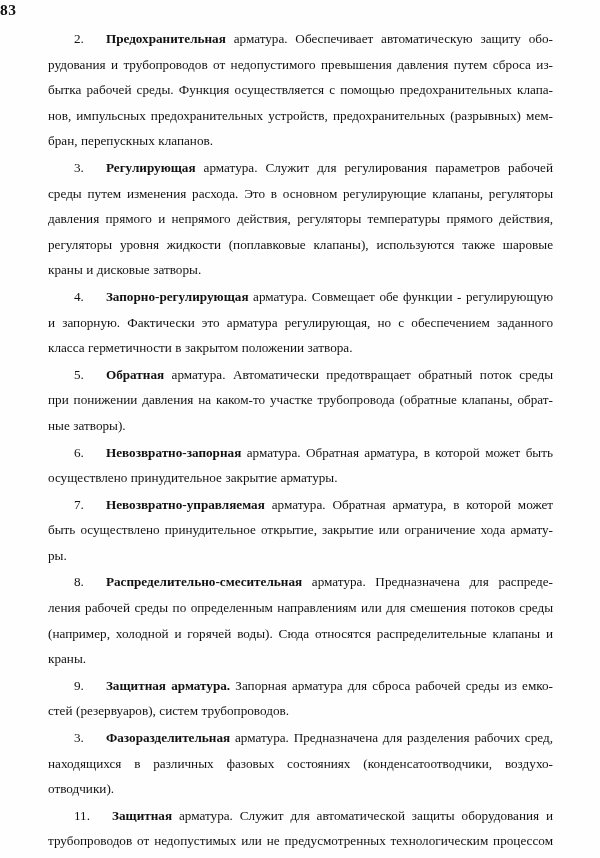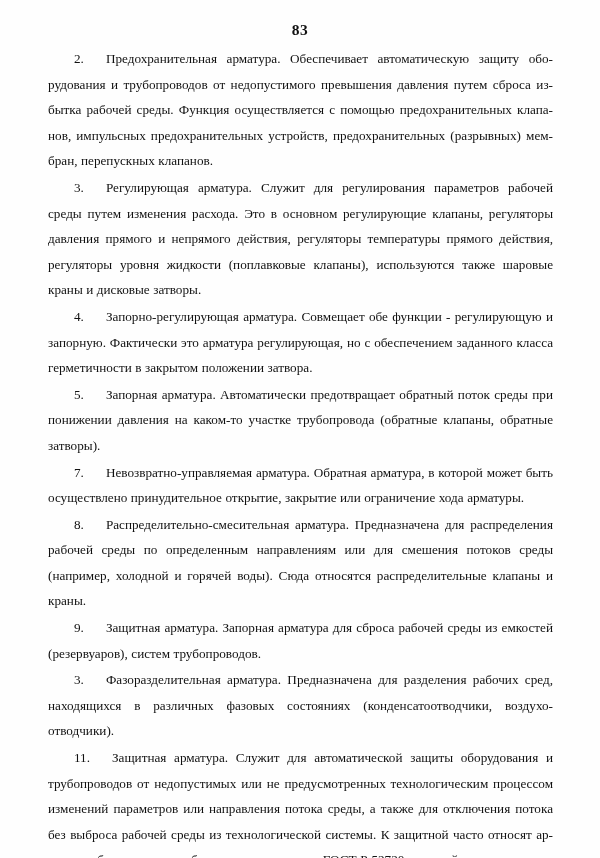--- a/index.html
+++ b/index.html
@@ -13,25 +13,24 @@
   }
   #page {
     position: relative;
     width: 600px;
     height: 858px;
     overflow: hidden;
     background: #fefefe;
     box-sizing: border-box;
   }
   #page-number {
-    text-align: center;
     font-weight: bold;
     font-size: 15.5px;
     letter-spacing: 0.5px;
-    padding-top: 20px;
+    padding-top: 0;
     height: 26px;
     line-height: 20px;
   }
   #body-text {
     margin: 0;
     padding: 0 47px 0 48px;
   }
   .para {
     margin: 0 0 1px 0;
     padding: 0;
@@ -48,39 +47,40 @@
     width: 26px;
   }
   .num {
     font-weight: normal;
   }
   .numgap {
     display: inline-block;
     width: 22px;
   }
   .term {
-    font-weight: normal;
+    font-weight: bold;
   }
   
   #page-number, .para {
     -webkit-font-smoothing: antialiased;
   }
 </style>
 </head>
 <body>
 
 <div id="page">
 
   <div id="page-number">83</div>
 
   <div id="body-text">
       <p class="para"><span class="indent"></span><span class="num">2.</span><span class="numgap"></span><span class="term">Предохранительная</span><span class="body"> арматура. Обеспечивает автоматическую защиту обо­рудования и трубопроводов от недопустимого превышения давления путем сброса из­бытка рабочей среды. Функция  осуществляется с помощью предохранительных клапа­нов, импульсных предохранительных устройств, предохранительных (разрывных) мем­бран, перепускных клапанов.</span></p>
       <p class="para"><span class="indent"></span><span class="num">3.</span><span class="numgap"></span><span class="term">Регулирующая</span><span class="body"> арматура.  Служит для регулирования  параметров рабочей среды путем изменения расхода. Это в основном регулирующие клапаны, регуляторы давления прямого и непрямого  действия, регуляторы температуры прямого действия, регуляторы уровня жидкости (поплавковые клапаны), используются   также шаровые краны и дисковые затворы.</span></p>
       <p class="para"><span class="indent"></span><span class="num">4.</span><span class="numgap"></span><span class="term">Запорно-регулирующая</span><span class="body"> арматура. Совмещает обе функции - регулирую­щую и запорную. Фактически это арматура регулирующая, но с обеспечением   заданно­го класса герметичности в закрытом положении затвора.</span></p>
-      <p class="para"><span class="indent"></span><span class="num">5.</span><span class="numgap"></span><span class="term">Запорная</span><span class="body"> арматура. Автоматически  предотвращает обратный поток среды при понижении давления на каком-то участке трубопровода (обратные клапаны, обрат­ные затворы).</span></p>
+      <p class="para"><span class="indent"></span><span class="num">5.</span><span class="numgap"></span><span class="term">Обратная</span><span class="body"> арматура. Автоматически  предотвращает обратный поток среды при понижении давления на каком-то участке трубопровода (обратные клапаны, обрат­ные затворы).</span></p>
+      <p class="para"><span class="indent"></span><span class="num">6.</span><span class="numgap"></span><span class="term">Невозвратно-запорная</span><span class="body"> арматура. Обратная  арматура,  в  которой  может быть осуществлено принудительное закрытие арматуры.</span></p>
       <p class="para"><span class="indent"></span><span class="num">7.</span><span class="numgap"></span><span class="term">Невозвратно-управляемая</span><span class="body"> арматура. Обратная арматура, в которой может быть осуществлено принудительное открытие, закрытие или ограничение хода армату­ры.</span></p>
       <p class="para"><span class="indent"></span><span class="num">8.</span><span class="numgap"></span><span class="term">Распределительно-смесительная</span><span class="body"> арматура. Предназначена для распреде­ления рабочей среды по определенным направлениям или для смешения потоков среды (например, холодной и горячей воды). Сюда относятся распределительные клапаны и краны.</span></p>
       <p class="para"><span class="indent"></span><span class="num">9.</span><span class="numgap"></span><span class="term">Защитная арматура.</span><span class="body">  Запорная арматура для сброса рабочей среды из емко­стей (резервуаров), систем трубопроводов.</span></p>
       <p class="para"><span class="indent"></span><span class="num">3.</span><span class="numgap"></span><span class="term">Фазоразделительная</span><span class="body">  арматура. Предназначена  для разделения рабочих сред, находящихся в различных фазовых состояниях  (конденсатоотводчики,  воздухо­отводчики).</span></p>
       <p class="para"><span class="indent"></span><span class="num">11.</span><span class="numgap"></span><span class="term">Защитная</span><span class="body"> арматура. Служит для автоматической защиты оборудования и трубопроводов от недопустимых или не предусмотренных технологическим процессом изменений параметров или направления потока среды, а также для отключения потока без выброса рабочей среды из технологической системы. К защитной часто относят ар­матуру обратную, но мы будем придерживаться ГОСТ Р 52720, который, придавая это­му виду особое значение, выделил обратную арматуру в отдельный вид.  Поэтому сюда</span></p>
     </div>
 
 </div>
 
 </body></html>

